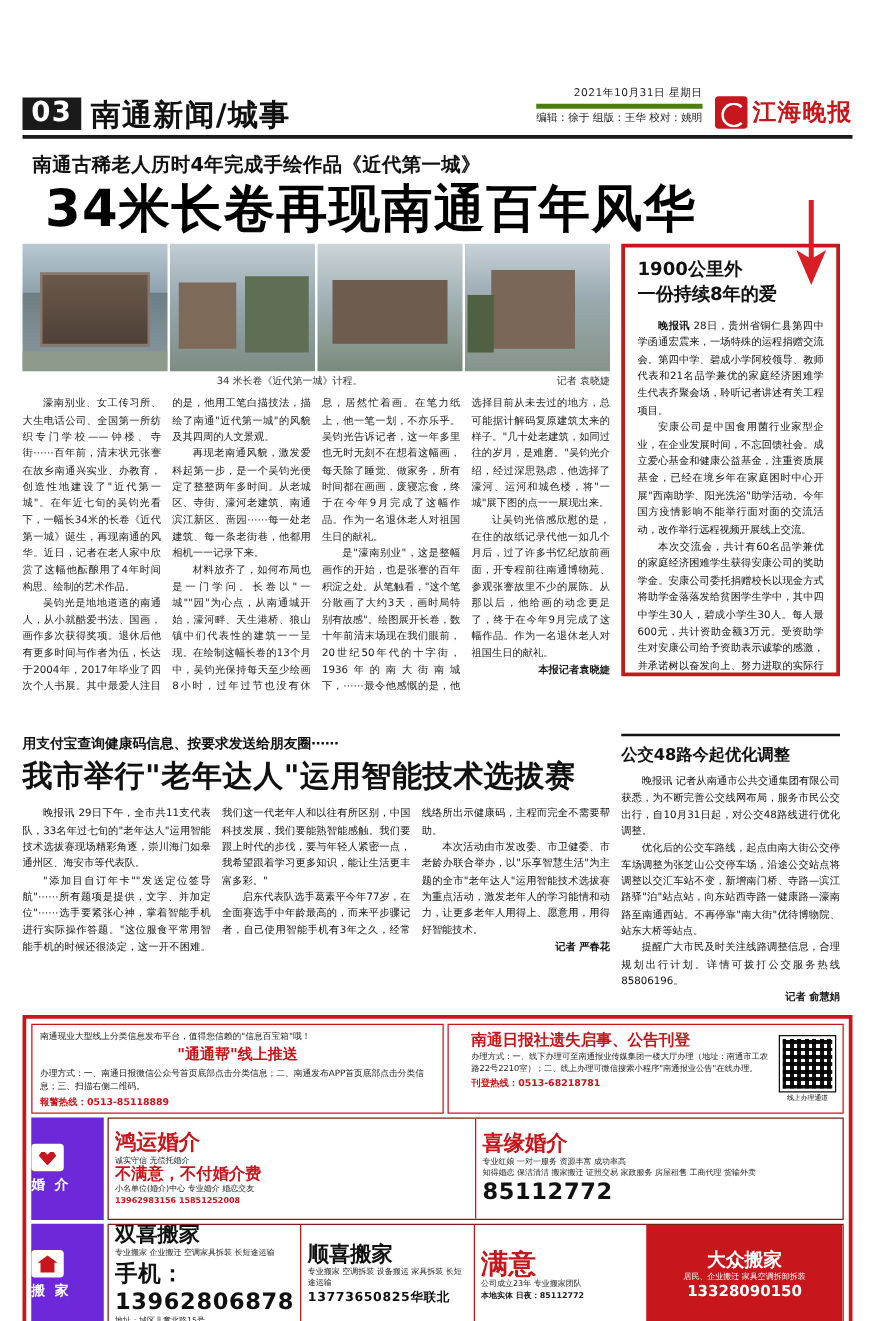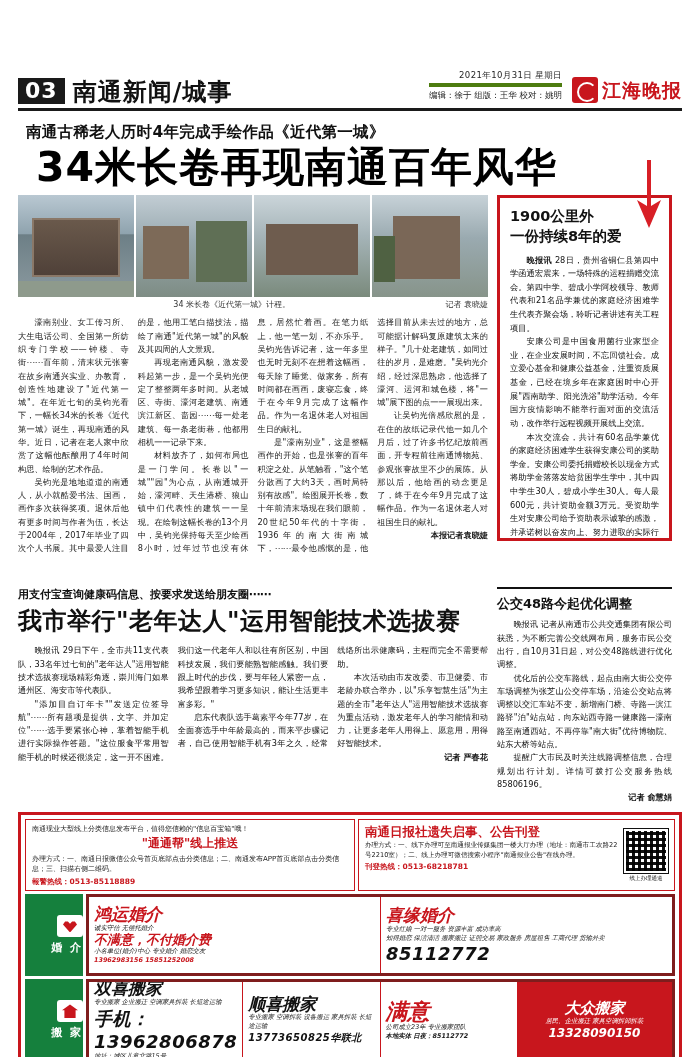--- a/index.html
+++ b/index.html
@@ -202,34 +202,34 @@
   .ad-a .t3{font-size:7.5px;font-weight:bold;color:#c8161d;margin-top:2px;}
   .ad-b{flex:1;border:1px solid #c8161d;padding:4px 6px;}
   .ad-b .t1{font-size:12.5px;font-weight:bold;color:#c8161d;}
   .ad-b .t2{font-size:6.6px;line-height:1.45;color:#222;}
   .ad-b .t3{font-size:7.5px;font-weight:bold;color:#c8161d;margin-top:2px;}
   .qr{width:40px;height:40px;background:
      repeating-linear-gradient(0deg,#111 0 3px,#fff 3px 6px),
      repeating-linear-gradient(90deg,#111 0 3px,transparent 3px 6px);
      background-blend-mode:multiply;border:2px solid #fff;outline:1px solid #111;}
   .ad-tag{
-    flex:0 0 58px;background:#15803d;color:#fff;display:flex;flex-direction:column;
-    align-items:flex-end;justify-content:center;gap:3px;
+    flex:0 0 58px;background:#6d28d9;color:#fff;display:flex;flex-direction:column;
+    align-items:flex-start;justify-content:center;gap:3px;
   }
   .ad-tag .icon{width:26px;height:22px;background:#fff;border-radius:3px;position:relative;}
   .ad-tag .icon.heart::after{
     content:"";position:absolute;left:6px;top:5px;width:14px;height:12px;background:#c8161d;
     clip-path:polygon(50% 100%,0 35%,15% 10%,35% 10%,50% 28%,65% 10%,85% 10%,100% 35%);
   }
   .ad-tag .icon.house::after{
     content:"";position:absolute;left:5px;top:4px;width:16px;height:14px;background:#c8161d;
     clip-path:polygon(50% 0,100% 42%,85% 42%,85% 100%,15% 100%,15% 42%,0 42%);
   }
   .ad-tag .lbl{font-size:11px;font-weight:bold;letter-spacing:2px;}
-  .ad-mid{flex:1;border:3px solid #7f1d1d;display:flex;font-style:italic;}
+  .ad-mid{flex:1;border:1px solid #7f1d1d;display:flex;}
   .ad-red-title{font-size:17px;font-weight:bold;color:#c8161d;line-height:1.05;}
   .ad-sm{font-size:6.4px;line-height:1.4;color:#222;}
   .ad-phone{font-size:18px;font-weight:bold;color:#111;letter-spacing:.5px;}
   .ad-blk{font-size:17px;font-weight:bold;color:#111;line-height:1.05;}
   .ad-white-on-red{background:#c8161d;color:#fff;font-weight:bold;}
   .pad4{padding:3px 5px;box-sizing:border-box;}
   .flexcol{display:flex;flex-direction:column;justify-content:center;}
 </style>
 </head>
 <body>
@@ -329,21 +329,21 @@
   <div class="ads">
 
     <div class="ad-row ad-row1">
       <div class="ad ad-a">
         <div class="t2">南通现业大型线上分类信息发布平台，值得您信赖的"信息百宝箱"哦！</div>
         <div class="t1">"通通帮"线上推送</div>
         <div class="t2">办理方式：一、南通日报微信公众号首页底部点击分类信息；二、南通发布APP首页底部点击分类信息；三、扫描右侧二维码。</div>
         <div class="t3">報警热线：0513-85118889</div>
       </div>
       <div class="ad ad-b" style="display:flex;gap:5px;">
-        <div style="flex:1;">
+        <div style="flex:1;margin-left:12px;">
           <div class="t1">南通日报社遗失启事、公告刊登</div>
           <div class="t2">办理方式：一、线下办理可至南通报业传媒集团一楼大厅办理（地址：南通市工农路22号2210室）；二、线上办理可微信搜索小程序"南通报业公告"在线办理。</div>
           <div class="t3">刊登热线：0513-68218781</div>
         </div>
         <div class="flexcol" style="align-items:center;gap:2px;">
           <div class="qr"></div>
           <div style="font-size:5.5px;text-align:center;">线上办理通道</div>
         </div>
       </div>
     </div>

